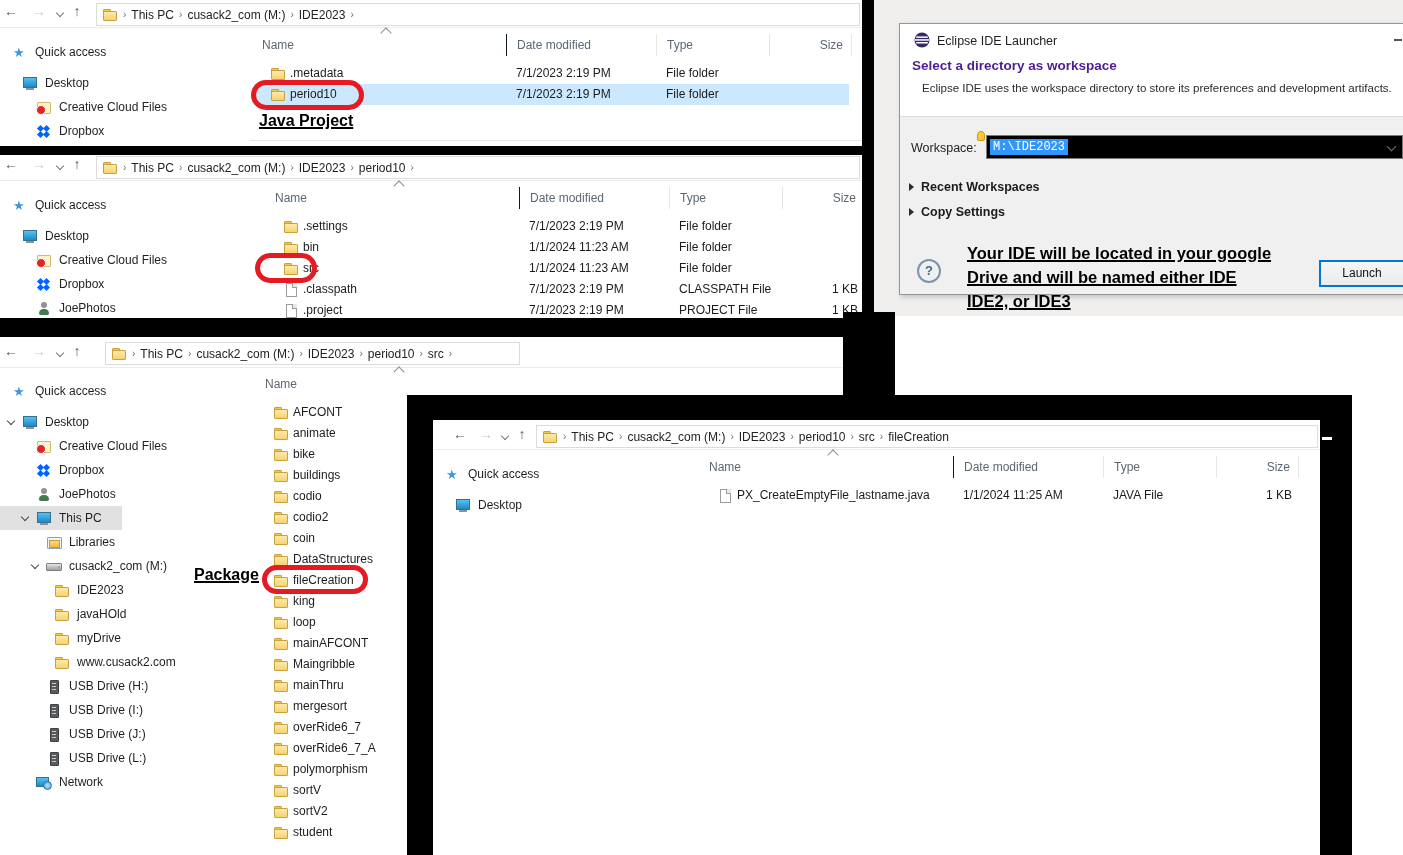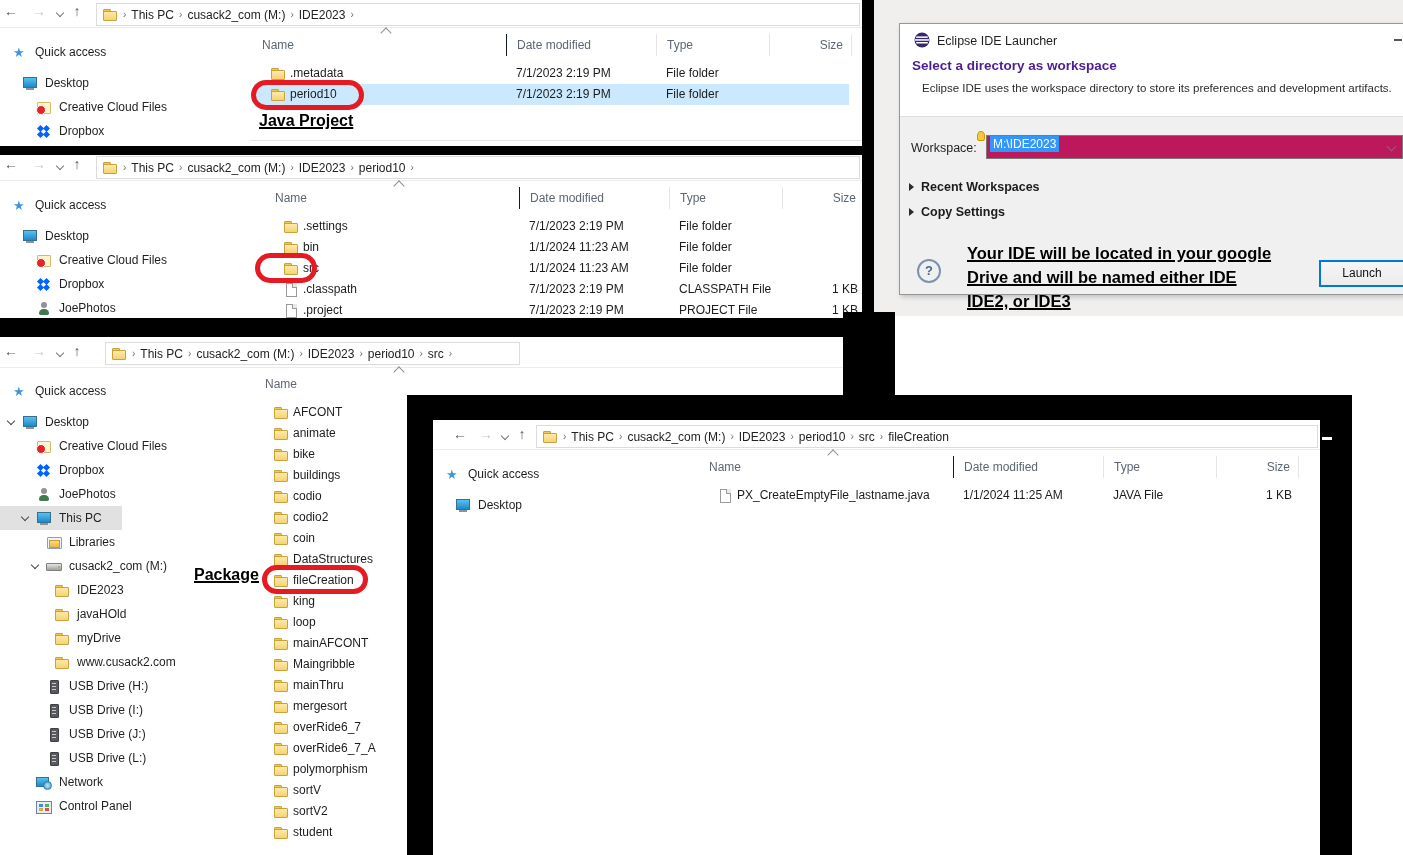--- a/index.html
+++ b/index.html
@@ -95,21 +95,21 @@
   
   .dialog{position:absolute;left:899px;top:23px;width:503px;height:270px;background:#f0f0f0;border:1px solid #969696;box-shadow:2px 2px 5px rgba(0,0,0,.2);}
   .dlg-head{position:absolute;left:0;right:0;top:0;height:92px;background:#fff;border-bottom:1px solid #dcdcdc;}
   .dlg-title{position:absolute;left:37px;top:10px;font-size:12.5px;color:#1f1f1f;}
   .dlg-eclipse{position:absolute;left:14px;top:8px;}
   .dlg-min{position:absolute;left:494px;top:15px;width:8px;height:2px;background:#555;}
   .dlg-heading{position:absolute;left:12px;top:34px;font-size:13.5px;font-weight:bold;color:#4c1d95;}
   .dlg-desc{position:absolute;left:12px;top:58px;font-size:11.5px;color:#2b2b2b;margin-left:10px;}
   .ws-label{position:absolute;left:11px;top:117px;font-size:12.5px;color:#1f1f1f;}
   .bulb{position:absolute;left:77px;top:107px;width:6px;height:8px;background:#ffc83d;border:1px solid #c99700;border-radius:50% 50% 30% 30%;}
-  .combo{position:absolute;left:86px;top:111px;width:415px;height:22px;background:#be185d;border:1px solid #7a7a7a;display:flex;align-items:flex-start;}
+  .combo{position:absolute;left:86px;top:111px;width:415px;height:22px;background:#000000;border:1px solid #7a7a7a;display:flex;align-items:center;font-family:Liberation Mono, monospace;}
   .combo-sel{margin-left:3px;background:#3297fd;color:#fff;font-size:12px;padding:1px 3px;}
   .combochev{position:absolute;right:7px;top:7px;width:6px;height:6px;border-right:1.4px solid #707070;border-bottom:1.4px solid #707070;transform:rotate(45deg);}
   .sect{position:absolute;left:9px;display:flex;align-items:center;font-size:12.5px;font-weight:bold;color:#1b1b1b;height:16px;}
   .sect::before{content:"";border-left:5px solid #2b2b2b;border-top:4px solid transparent;border-bottom:4px solid transparent;margin-right:7px;}
   .help{position:absolute;left:17px;top:235px;width:20px;height:20px;border:2px solid #7d93ad;border-radius:50%;color:#46688e;font-size:13px;font-weight:bold;text-align:center;line-height:20px;}
   .launch{position:absolute;left:419px;top:236px;width:82px;height:23px;border:2px solid #0078d7;background:linear-gradient(#f6f6f6,#ebebeb);font-size:12px;color:#111;text-align:center;line-height:23px;}
 
   
   .oval{position:absolute;border:5px solid #e51b23;border-radius:15px;}
   .ann{position:absolute;font-weight:bold;color:#000;text-decoration:underline;text-decoration-thickness:2px;white-space:nowrap;}
@@ -424,24 +424,20 @@
           <span class="ic" data-icon="usb"></span>
           <span class="slbl">USB Drive (J:)</span>
         </div>
           <div class="side-item" data-indent="3">
           <span class="ic" data-icon="usb"></span>
           <span class="slbl">USB Drive (L:)</span>
         </div>
           <div class="side-item" data-indent="2">
           <span class="ic" data-icon="network"></span>
           <span class="slbl">Network</span>
-        </div>
-          <div class="side-item" data-indent="2">
-          <span class="ic" data-icon="controlpanel"></span>
-          <span class="slbl">Control Panel</span>
         </div>
         </div>
       <div class="filepane" style="left:257px">
         <div class="cols">
 
         <div class="col" data-col="name">
               <span>Name</span>
             </div>
           </div>
         <span class="sortchev" style="left:138px"></span>

